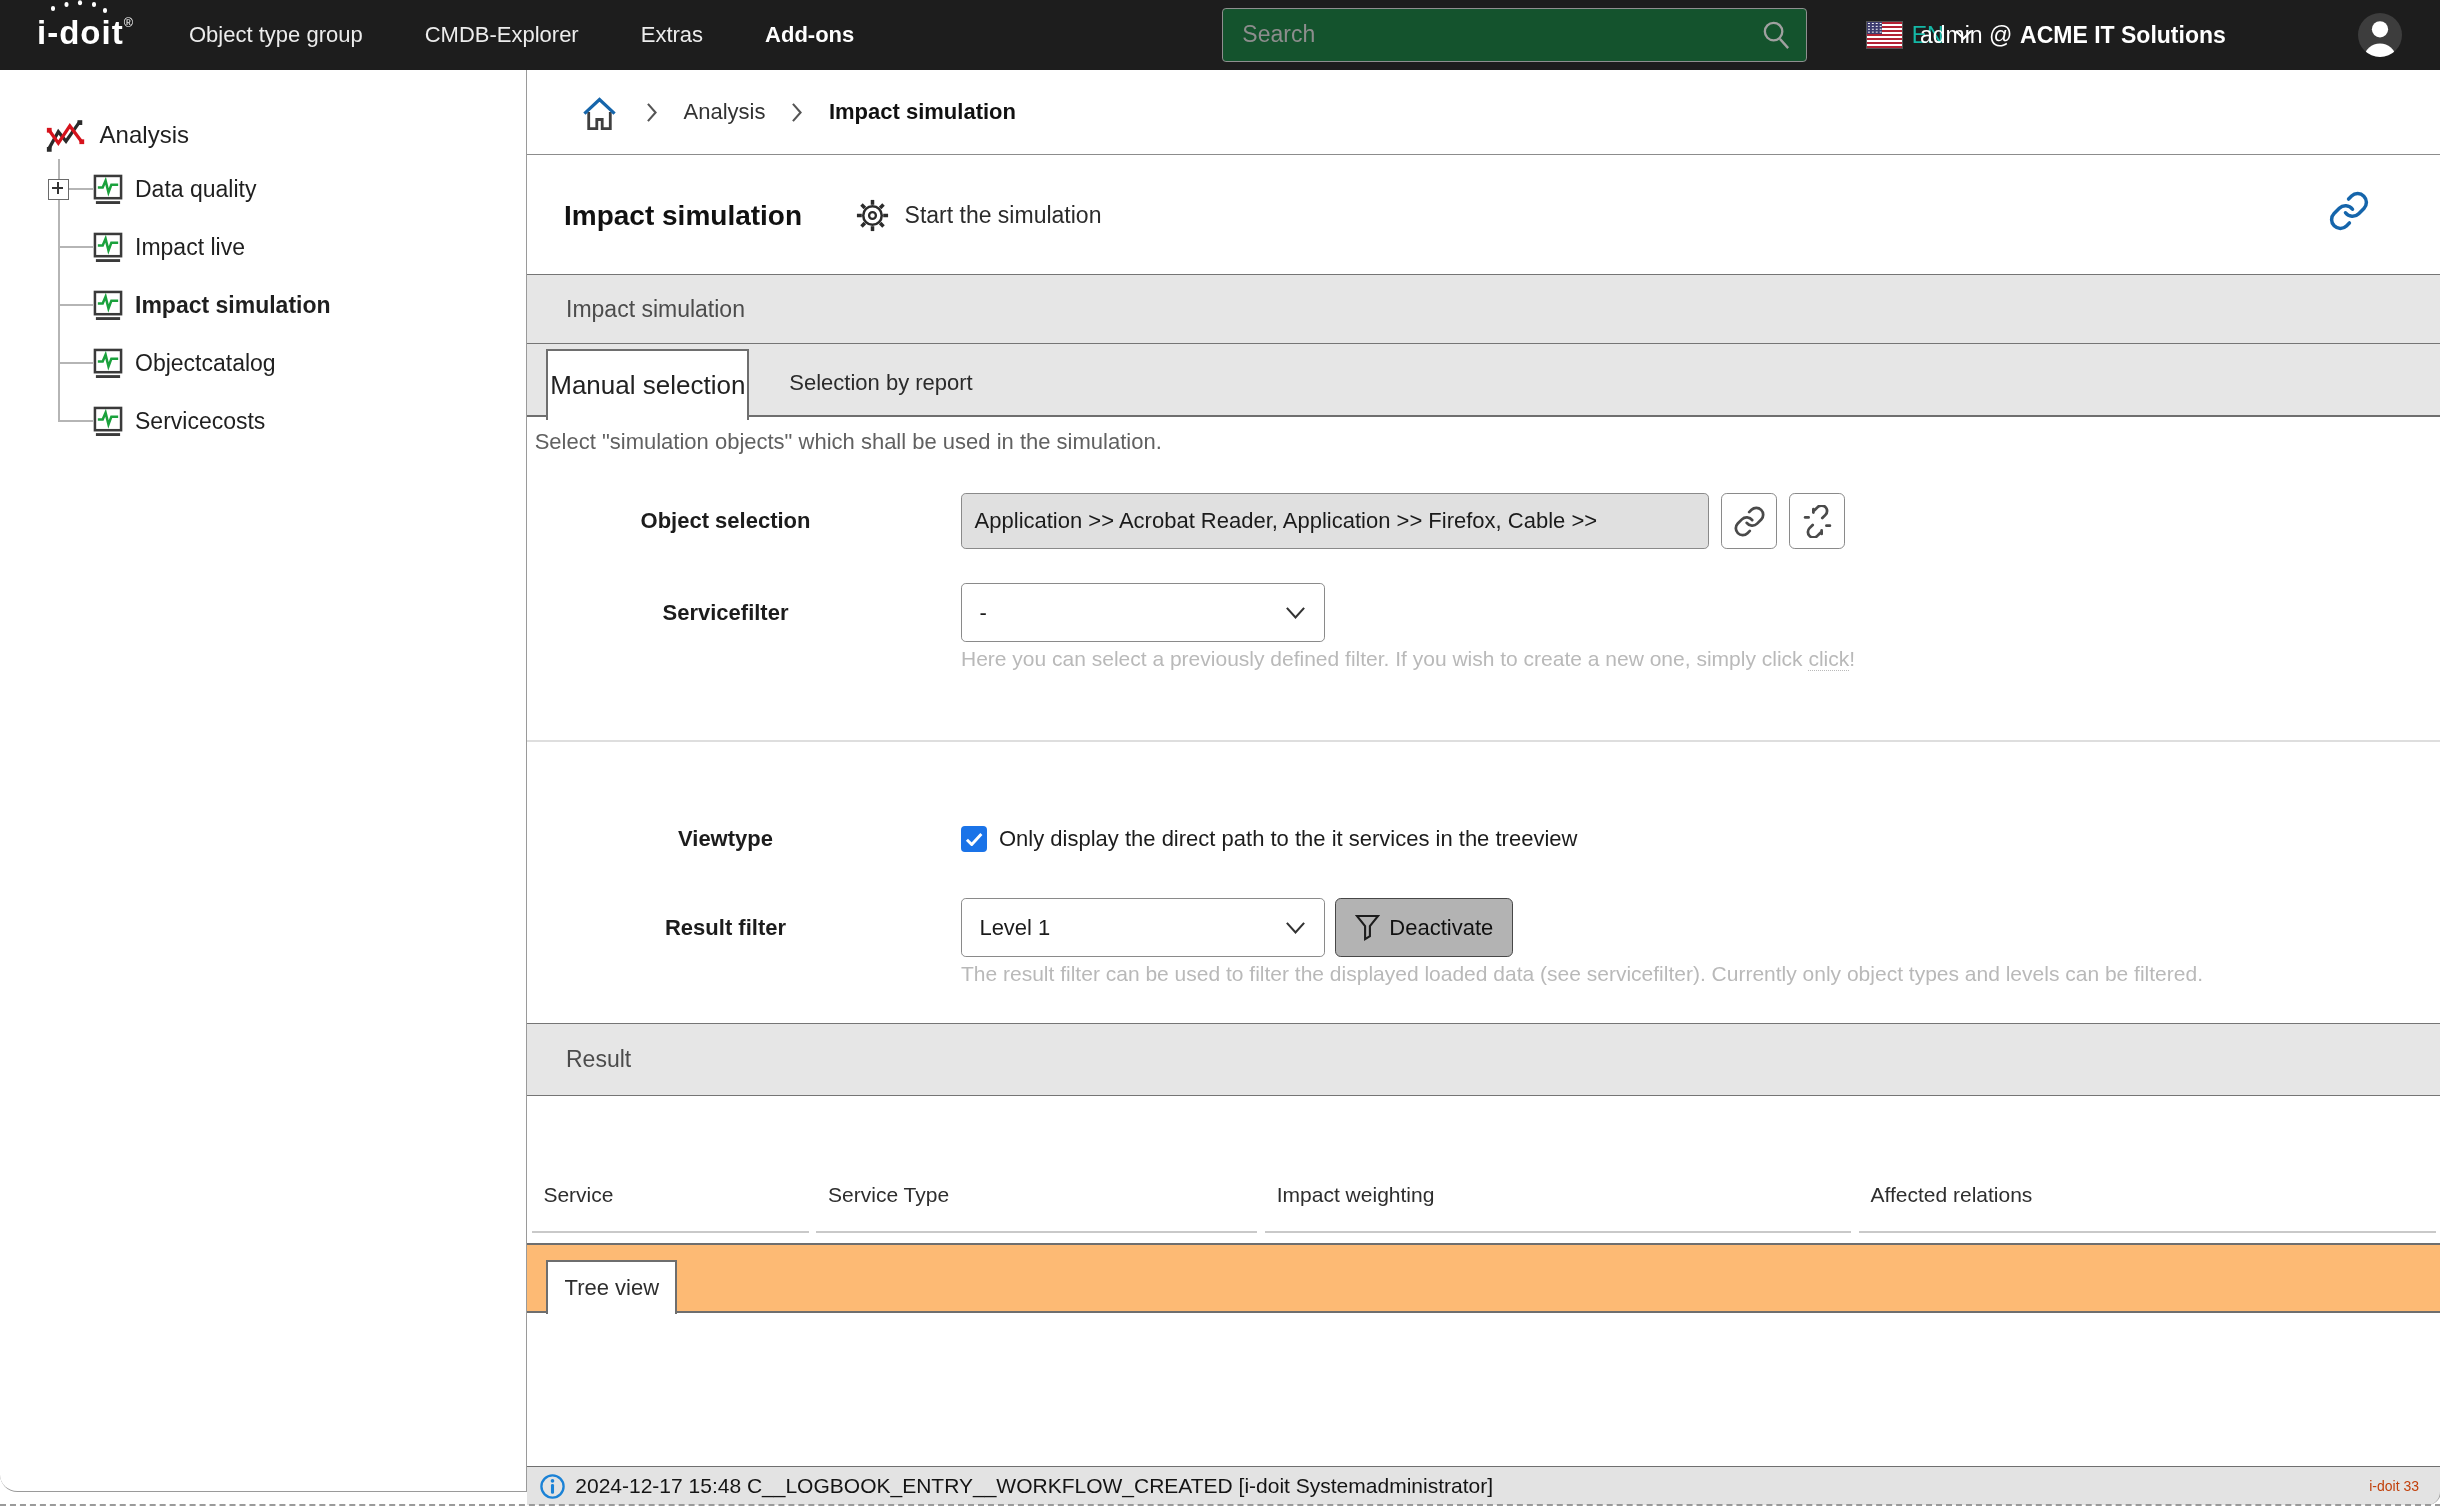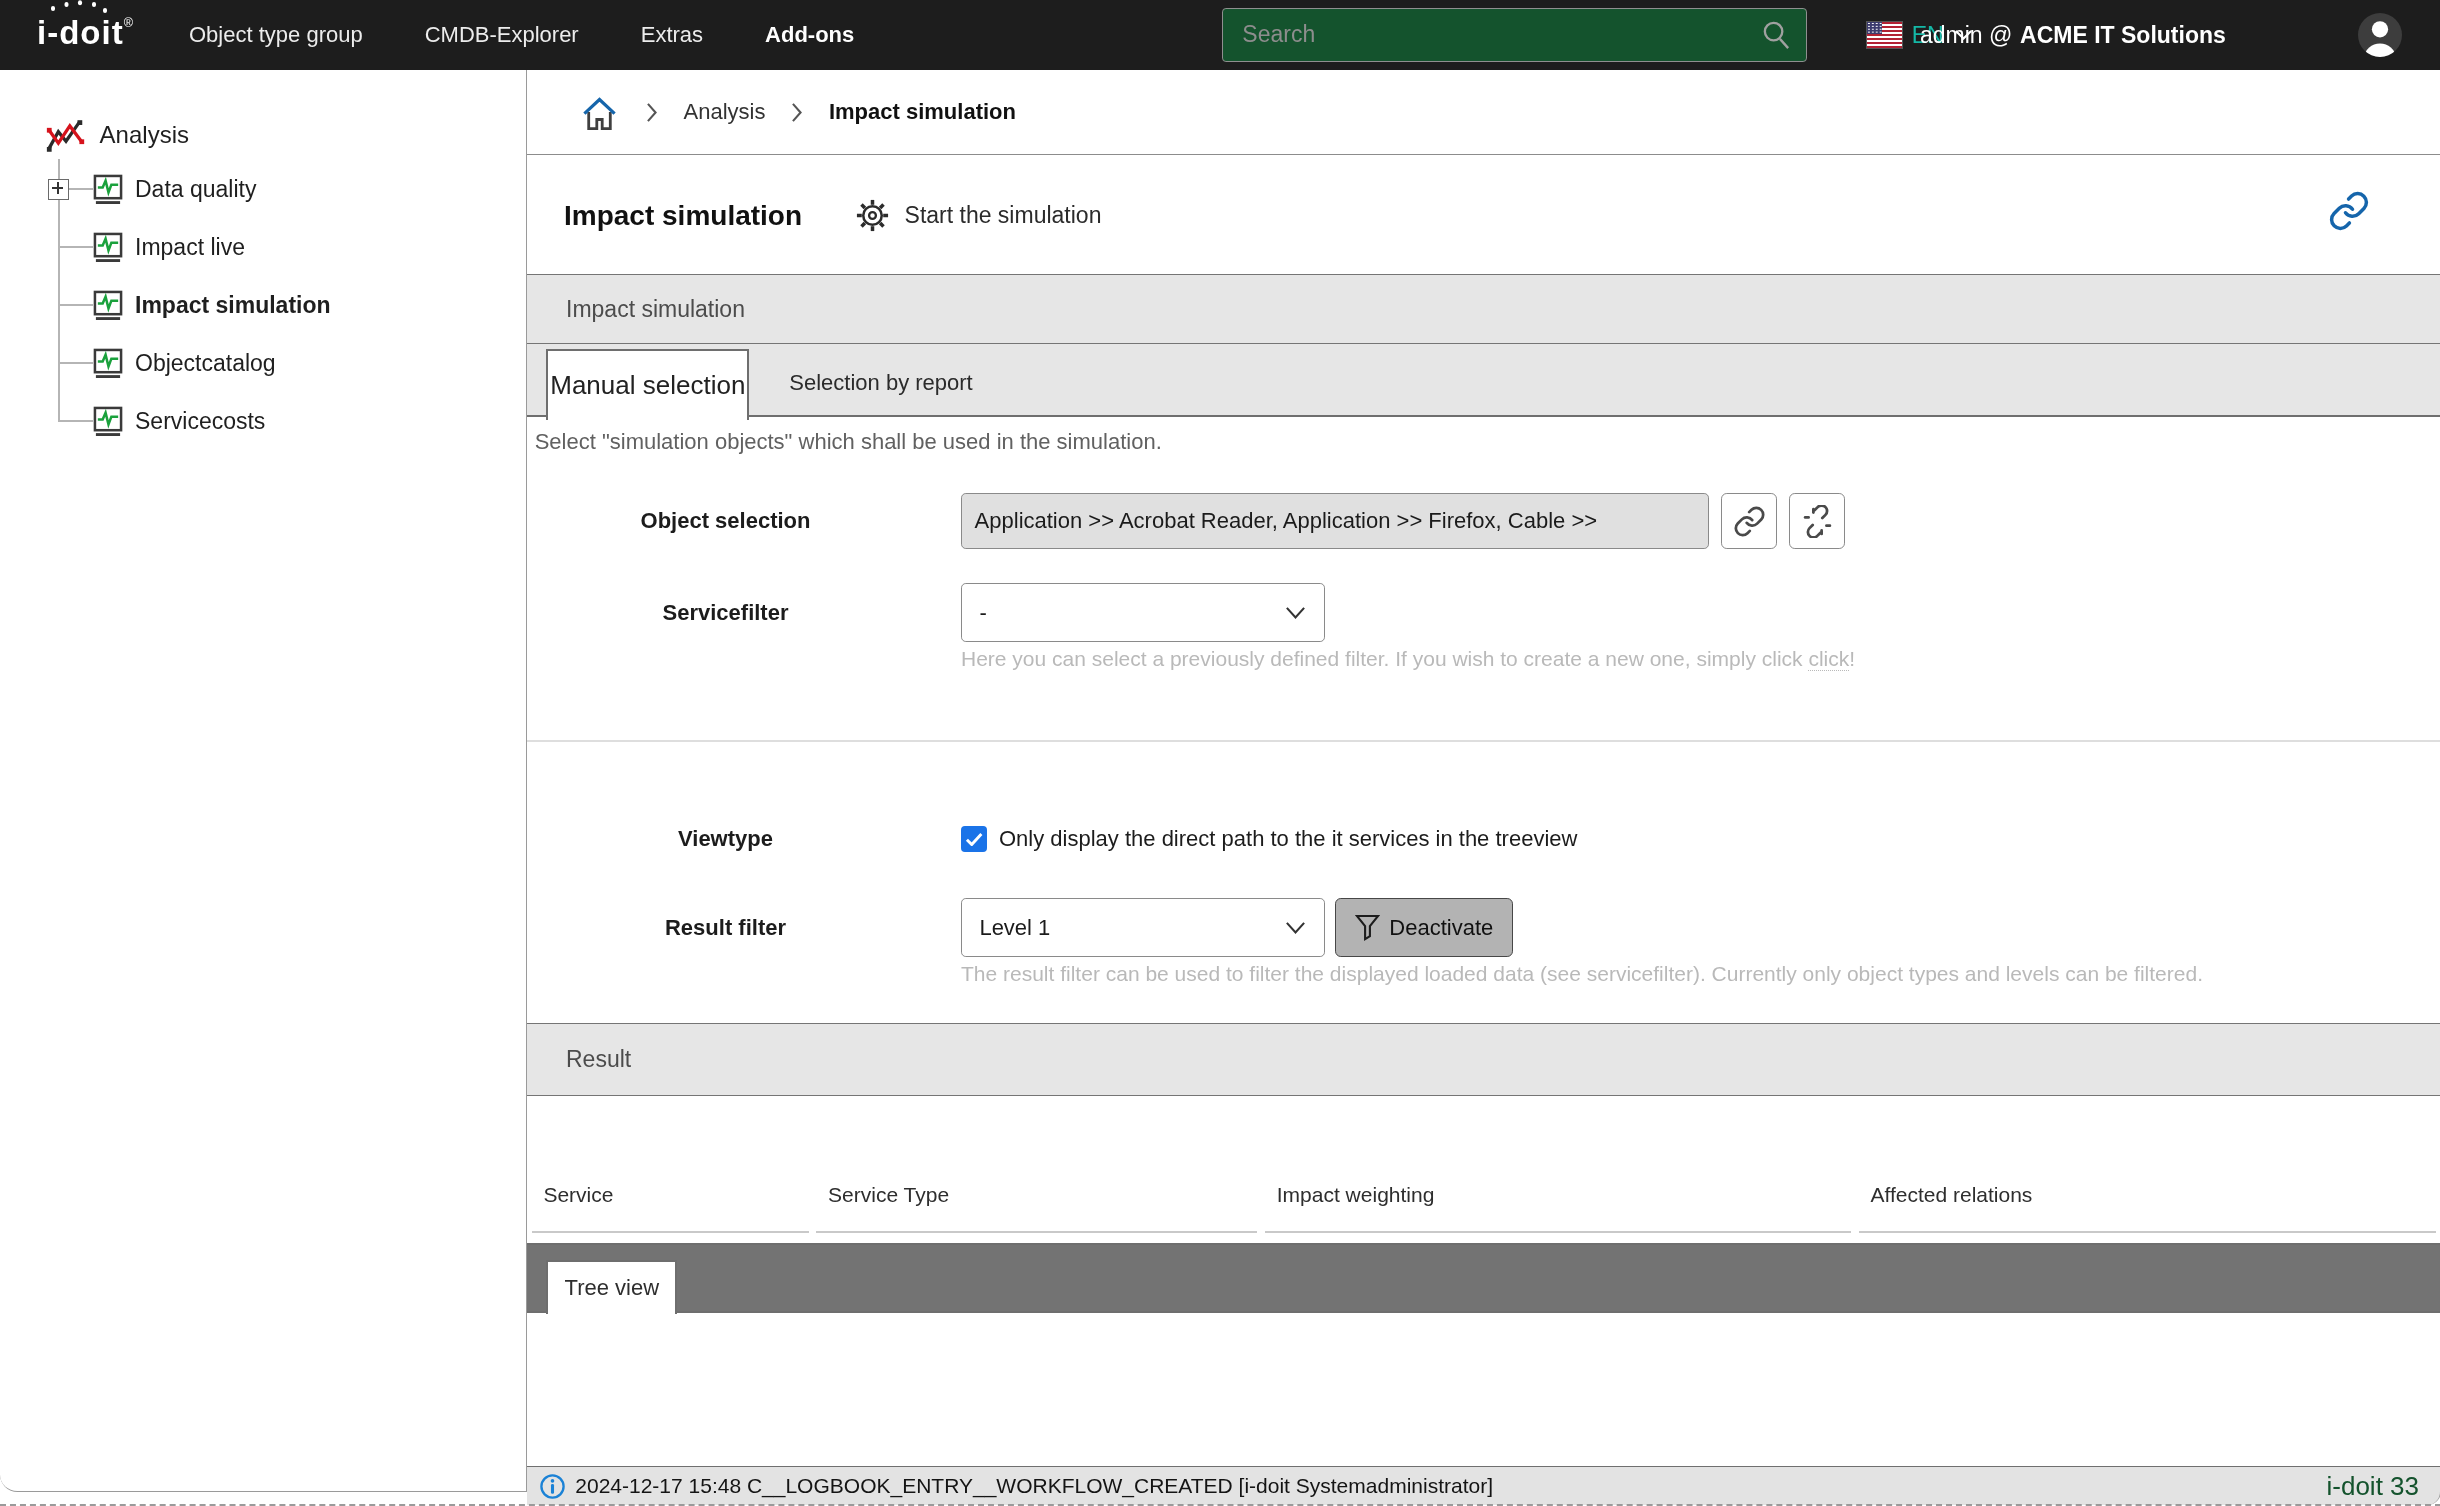--- a/index.html
+++ b/index.html
@@ -135,31 +135,31 @@
   .row-resultfilter .flabel { line-height: 59px; }
   .graybtn { position: absolute; left: 808px; top: 0; width: 178px; height: 59px; background: #b3b3b3;
     border: 1.9px solid #474747; border-radius: 5.8px; display: flex; align-items: center; justify-content: center;
     gap: 9.7px; font-size: 22px; color: #111; cursor: pointer; }
 
   .thead { position: absolute; left: 4.8px; top: 1089px; width: 1904px; display: grid;
     grid-template-columns: 277px 441px 586px auto; column-gap: 7.7px; }
   .thcell { height: 74px; border-bottom: 2.9px solid #c9c9c9; display: flex; align-items: center;
     padding-left: 11.6px; font-size: 21px; color: #2e2e2e; }
 
-  .tabstrip2 { position: absolute; left: 0; top: 1173px; width: 100%; height: 70px; background: #737373;
+  .tabstrip2 { position: absolute; left: 0; top: 1173px; width: 100%; height: 70px; background: #fdba74;
     border-top: 2.9px solid #6e6e6e; border-bottom: 2.9px solid #6e6e6e; }
   .tab-tree { position: absolute; left: 19.3px; top: 15.4px; width: 131px; height: 54px; background: #fff;
     border: 2.9px solid #6e6e6e; border-bottom: none; z-index: 2;
     display: flex; align-items: center; justify-content: center; font-size: 22px; color: #2e2e2e; cursor: pointer; }
 
   .statusbar { position: absolute; left: 0; bottom: 1.9px; width: 100%; height: 39px; background: #e3e3e3;
     border-top: 1.9px solid #6f6f6f; border-right: 1.9px solid #9a9a9a; border-bottom-right-radius: 13.5px;
     display: flex; align-items: center; padding-left: 11.6px; gap: 9.7px; }
   .status-msg { font-size: 21px; color: #141414; white-space: nowrap; }
-  .status-version { position: absolute; right: 21px; font-size: 26px; color: #14532d; }
+  .status-version { position: absolute; right: 21px; font-size: 14px; color: #c2410c; }
 
   .bottom-dashes { position: absolute; left: 0; bottom: 0; width: 2441px; height: 2.9px;
     border-bottom: 2.9px dashed #9a9a9a; }
 
   svg { display: block; }
 </style>
 </head>
 <body>
 
 <div class="app">

